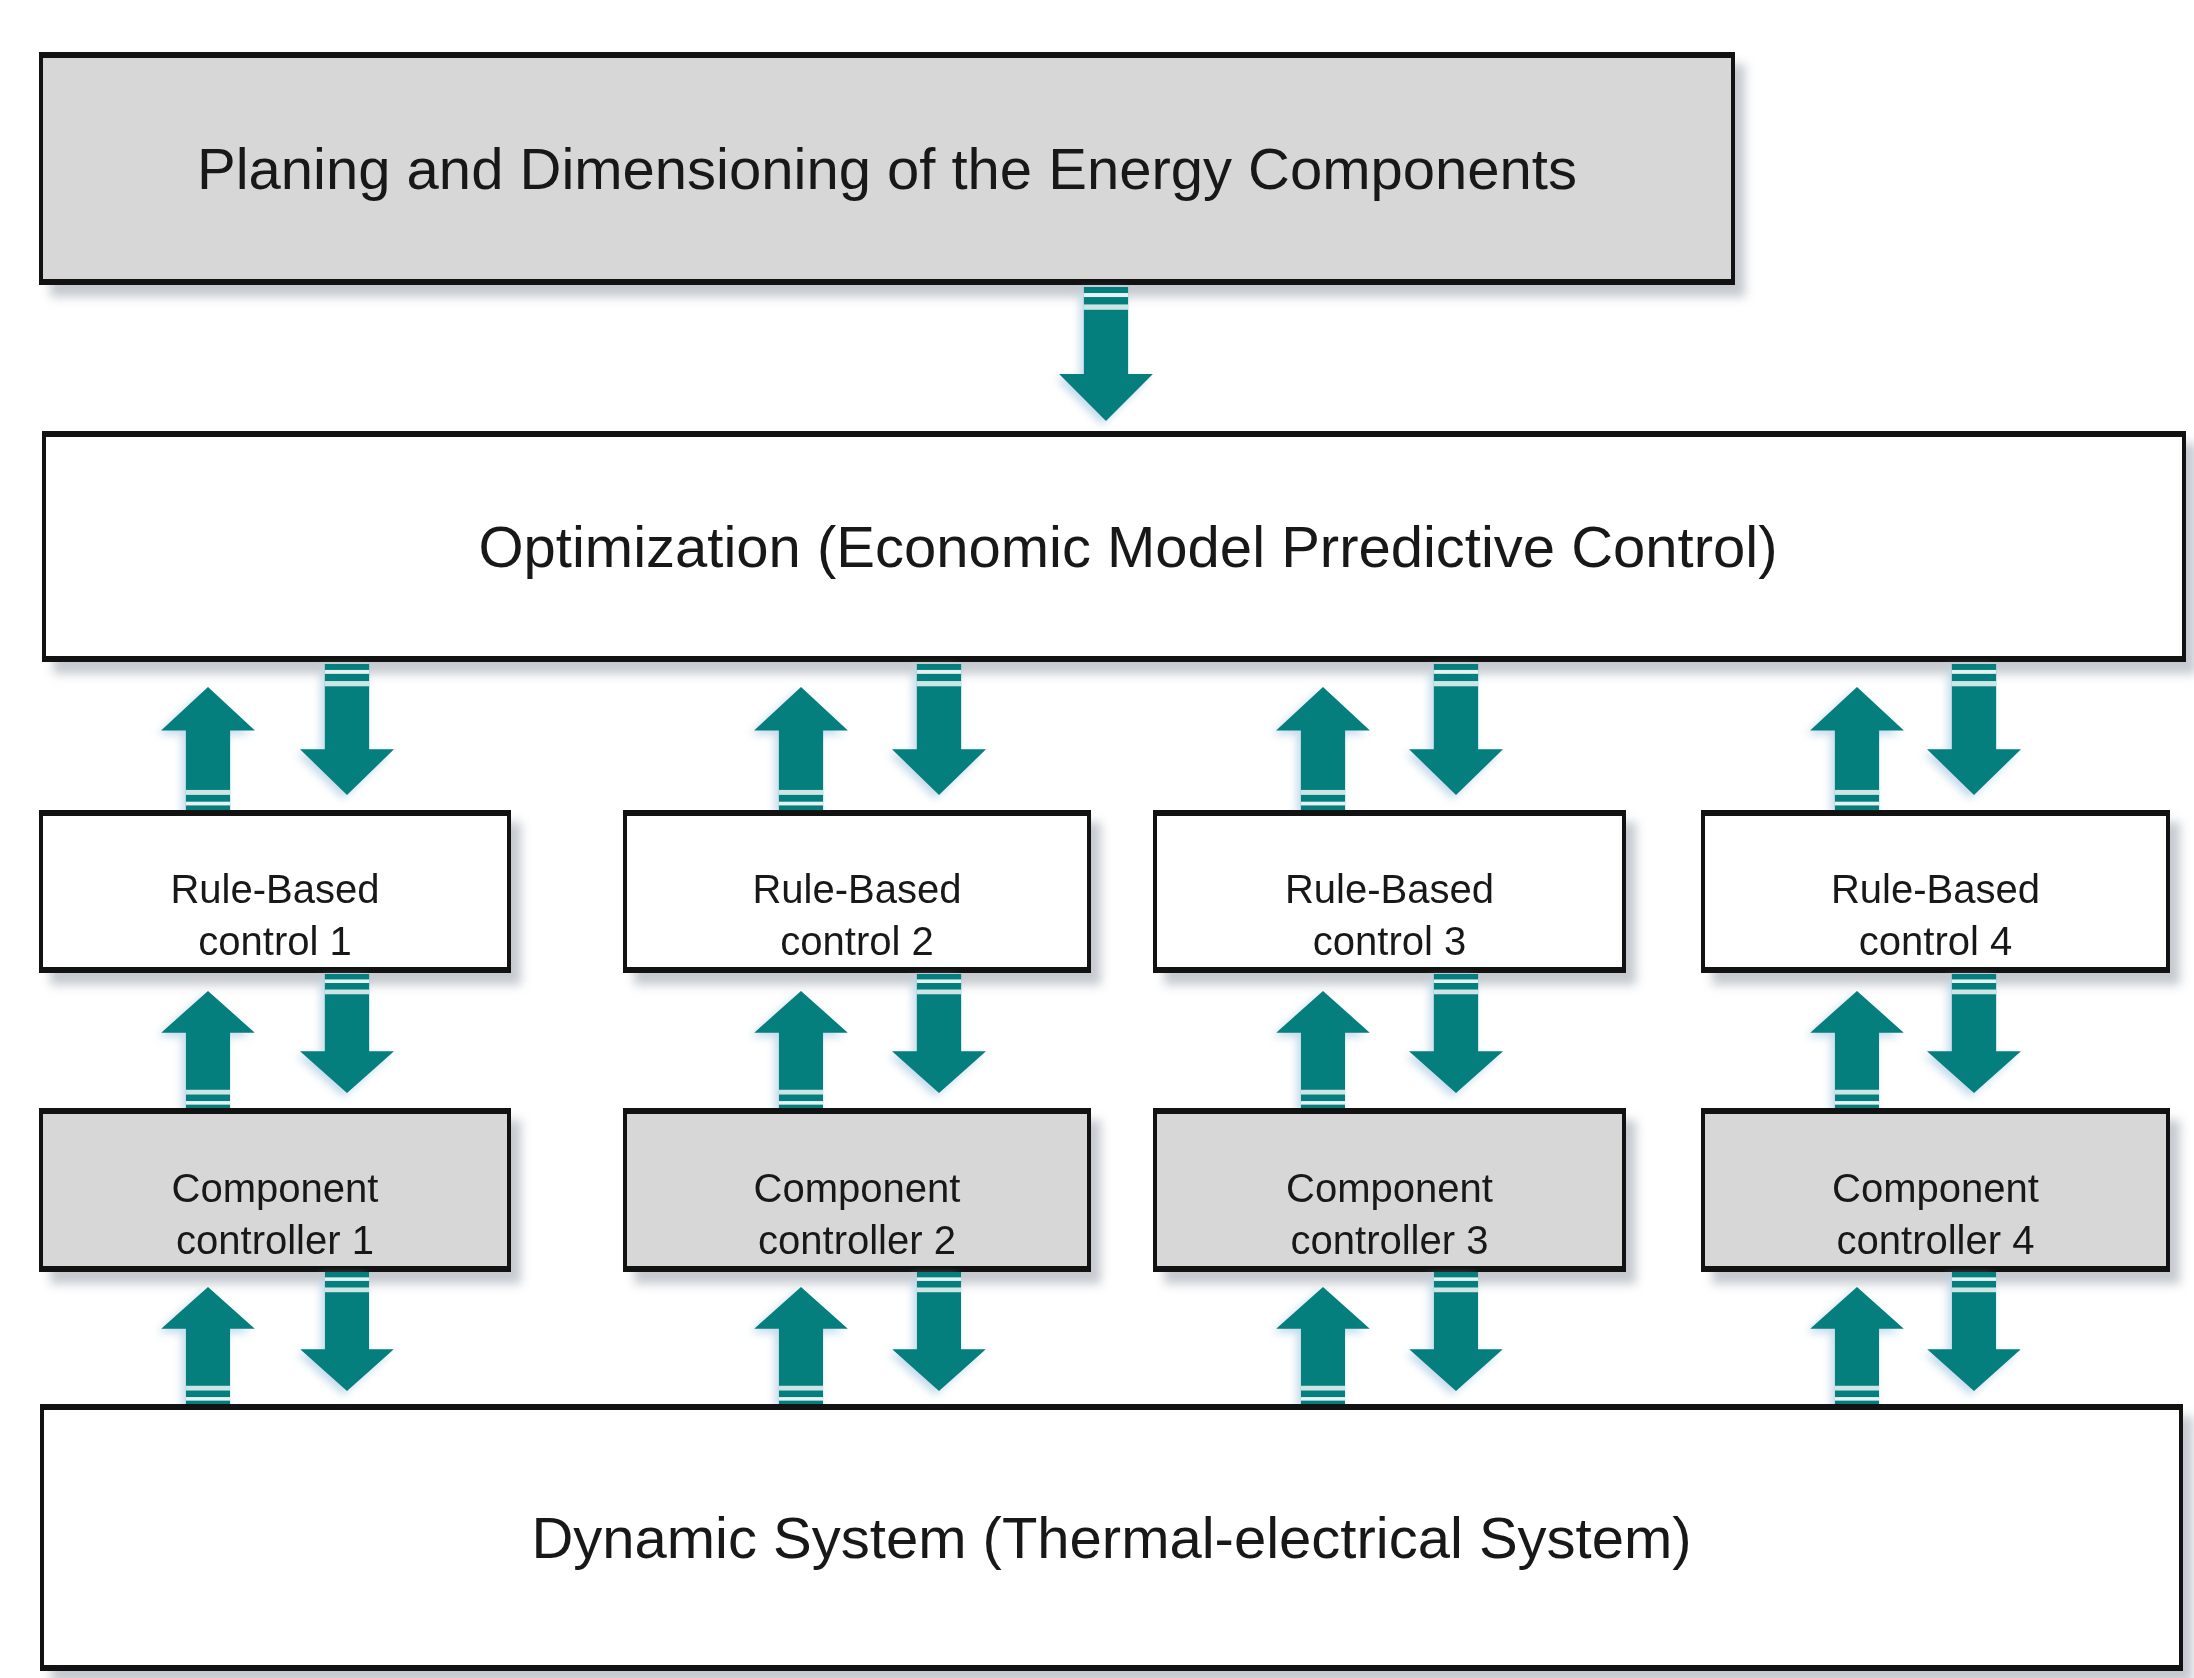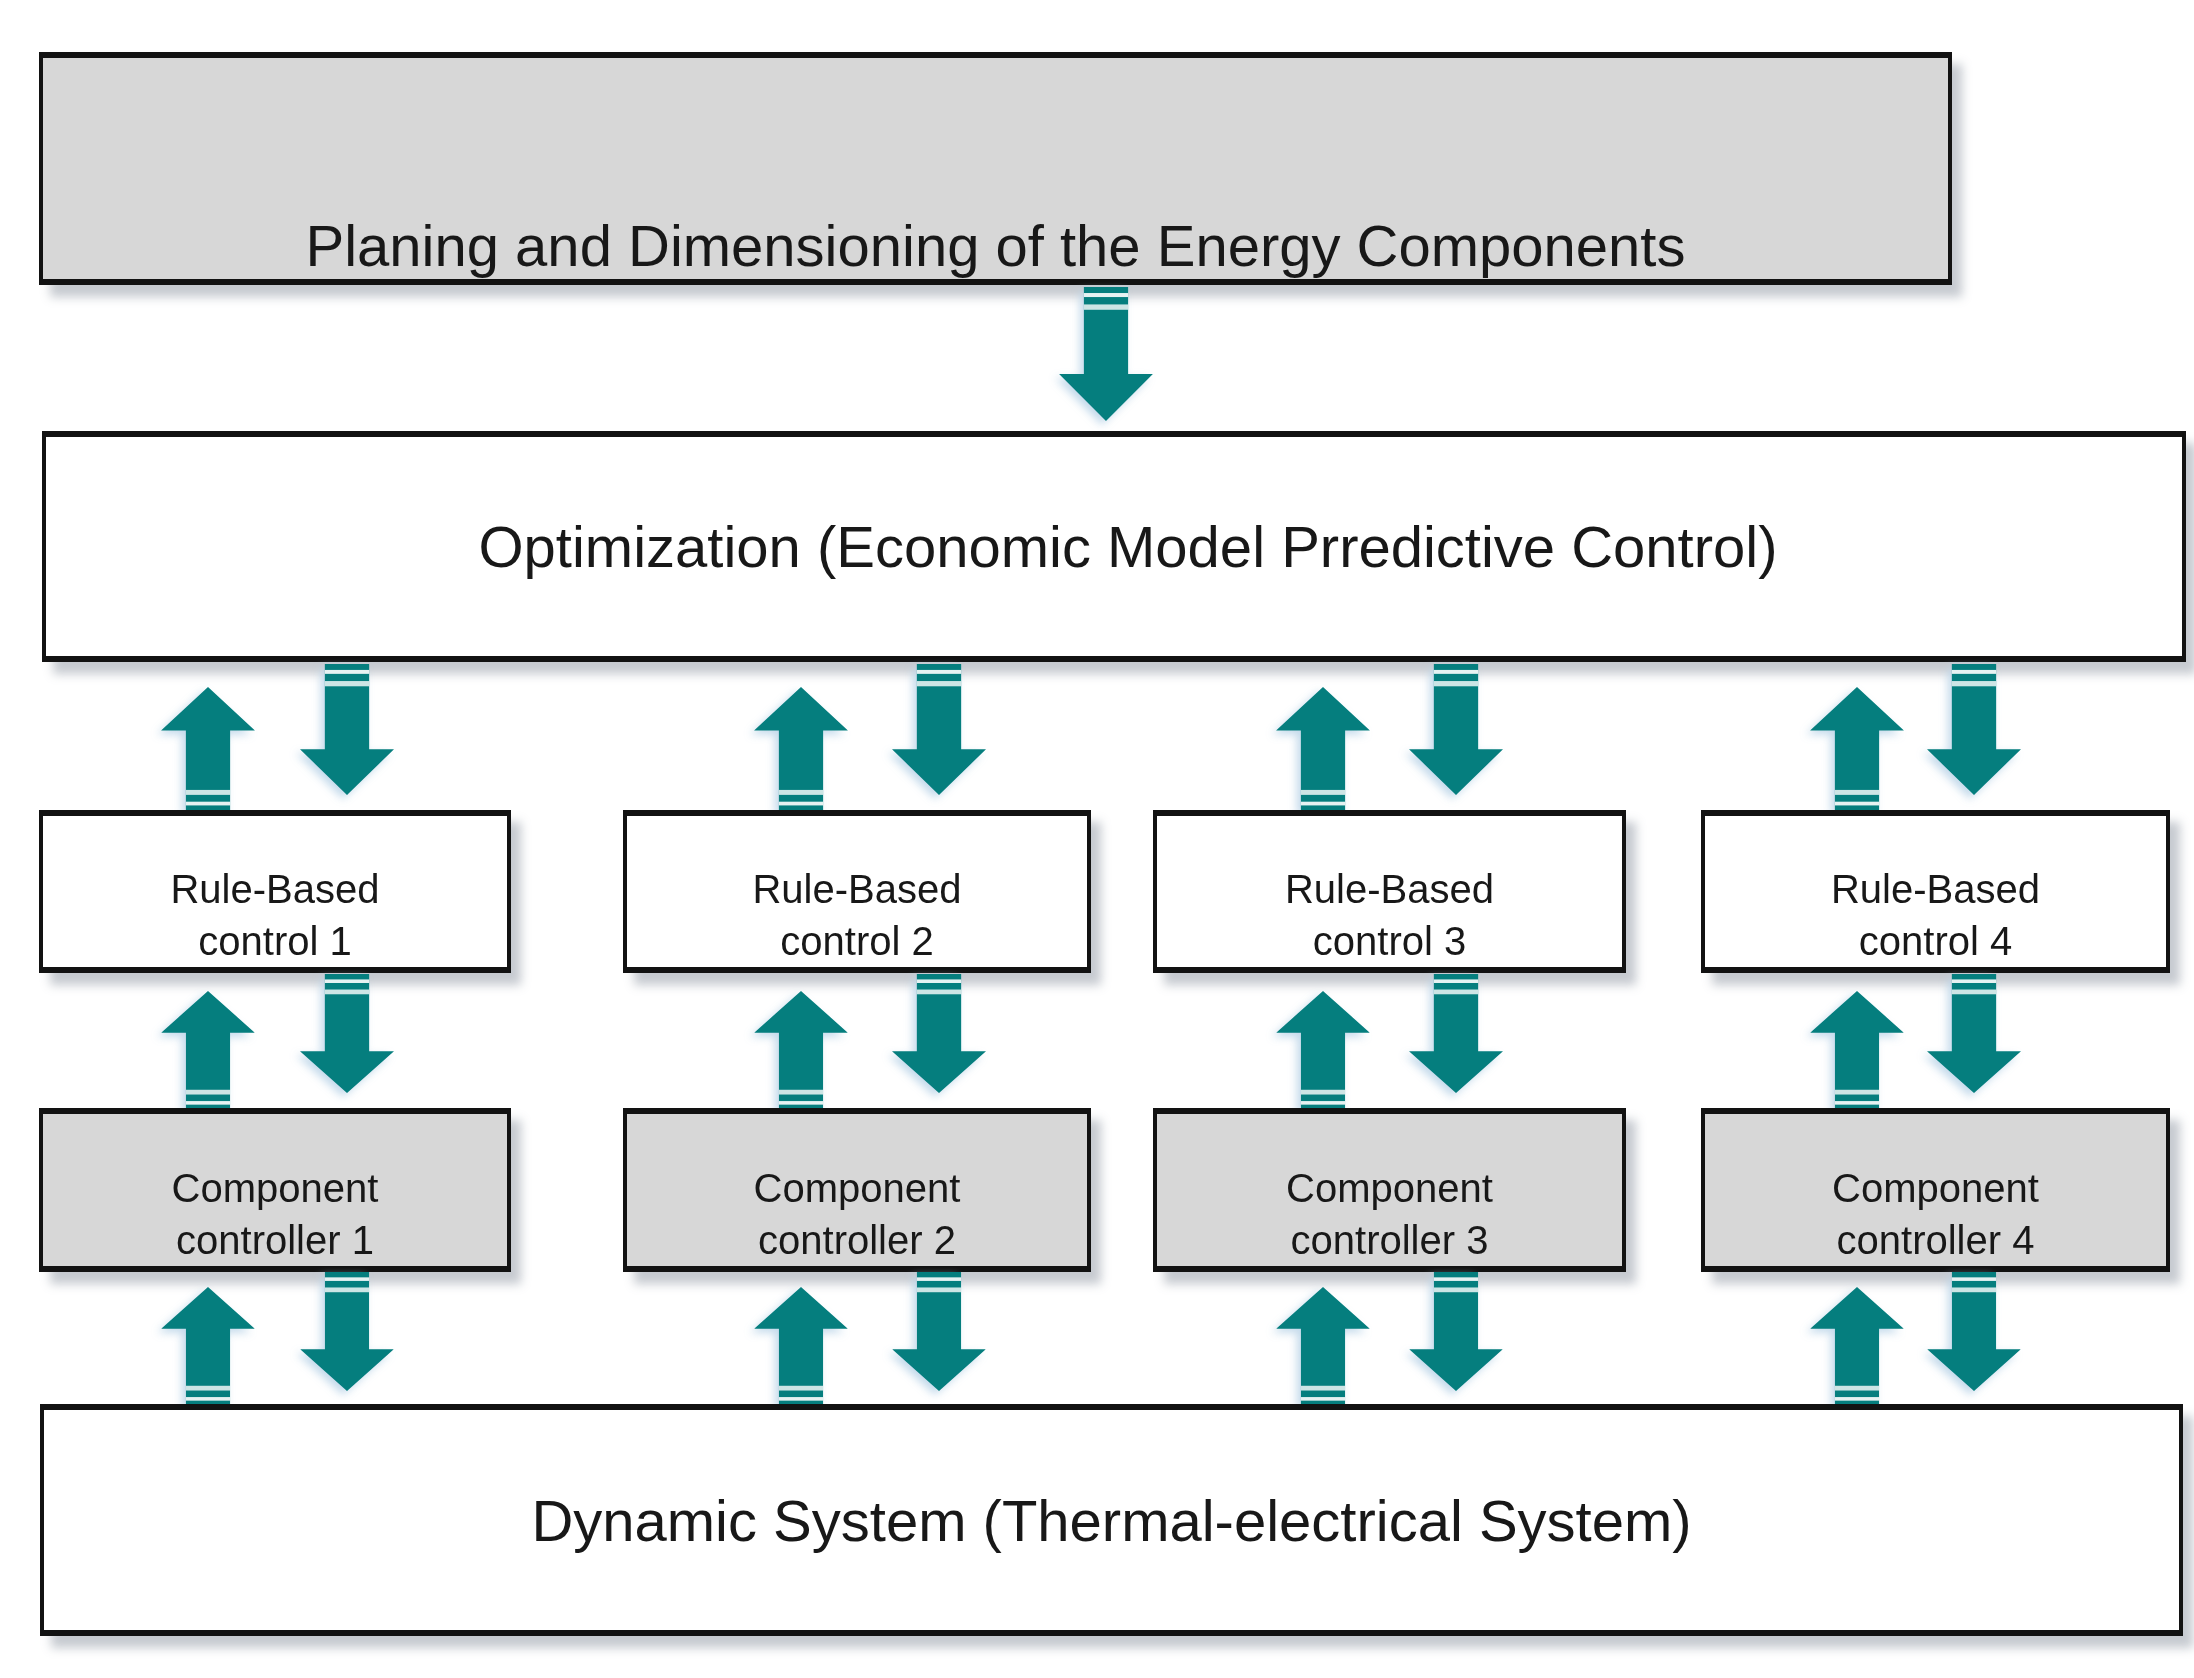--- a/index.html
+++ b/index.html
@@ -56,21 +56,21 @@
     <symbol id="sym-arrow-down" viewBox="0 0 140 200" preserveAspectRatio="none">
       <polygon points="70,200 0,130 37,130 37,0 103,0 103,130 140,130"></polygon>
       <rect x="37" y="9" width="66" height="6" fill="#ffffff" fill-opacity="0.9"></rect>
       <rect x="37" y="26" width="66" height="8" fill="#ffffff" fill-opacity="0.8"></rect>
     </symbol>
   </defs>
 </svg>
 
 <div class="canvas">
 
-  <div class="box gray wide" style="left:39px; top:52px; width:1913px; height:233px;align-items:flex-end;">
+  <div class="box gray wide" style="left:39px; top:52px; width:1696px; height:233px;">
     <span class="lbl">Planing and Dimensioning of the Energy Components</span>
   </div>
 
   <svg class="arrow-svg" style="left:1059px; top:287px; width:94px; height:134px;" viewBox="0 0 140 200" width="94" height="134">
       <use href="#sym-arrow-down"></use>
     </svg>
 
   <div class="box white wide" style="left:42px; top:431px; width:2144px; height:231px;padding-left:28px;">
     <span class="lbl">Optimization (Economic Model Prredictive Control)</span>
   </div>
@@ -186,18 +186,18 @@
       <use href="#sym-arrow-down"></use>
     </svg>
 
   <svg class="arrow-svg" style="left:1810px; top:1287px; width:94px; height:119px;" viewBox="0 0 140 178" width="94" height="119">
       <use href="#sym-arrow-up"></use>
     </svg>
   <svg class="arrow-svg" style="left:1927px; top:1272px; width:94px; height:119px;" viewBox="0 0 140 178" width="94" height="119">
       <use href="#sym-arrow-down"></use>
     </svg>
 
-  <div class="box white wide" style="left:40px; top:1404px; width:2143px; height:232px;">
+  <div class="box white wide" style="left:40px; top:1404px; width:2143px; height:267px;">
     <span class="lbl">Dynamic System (Thermal-electrical System)</span>
   </div>
 
 </div>
 
 
 </body></html>

